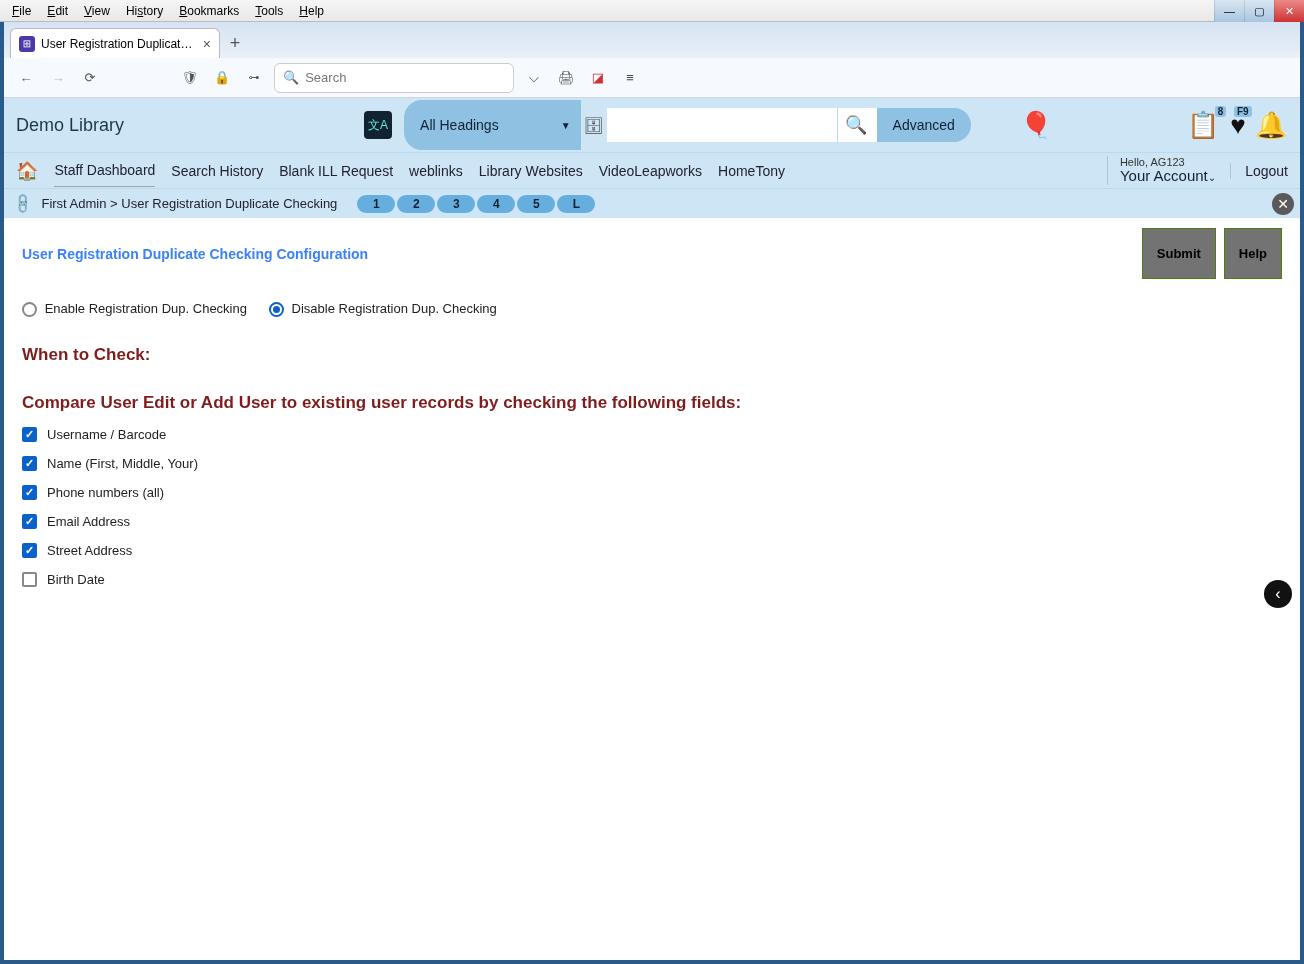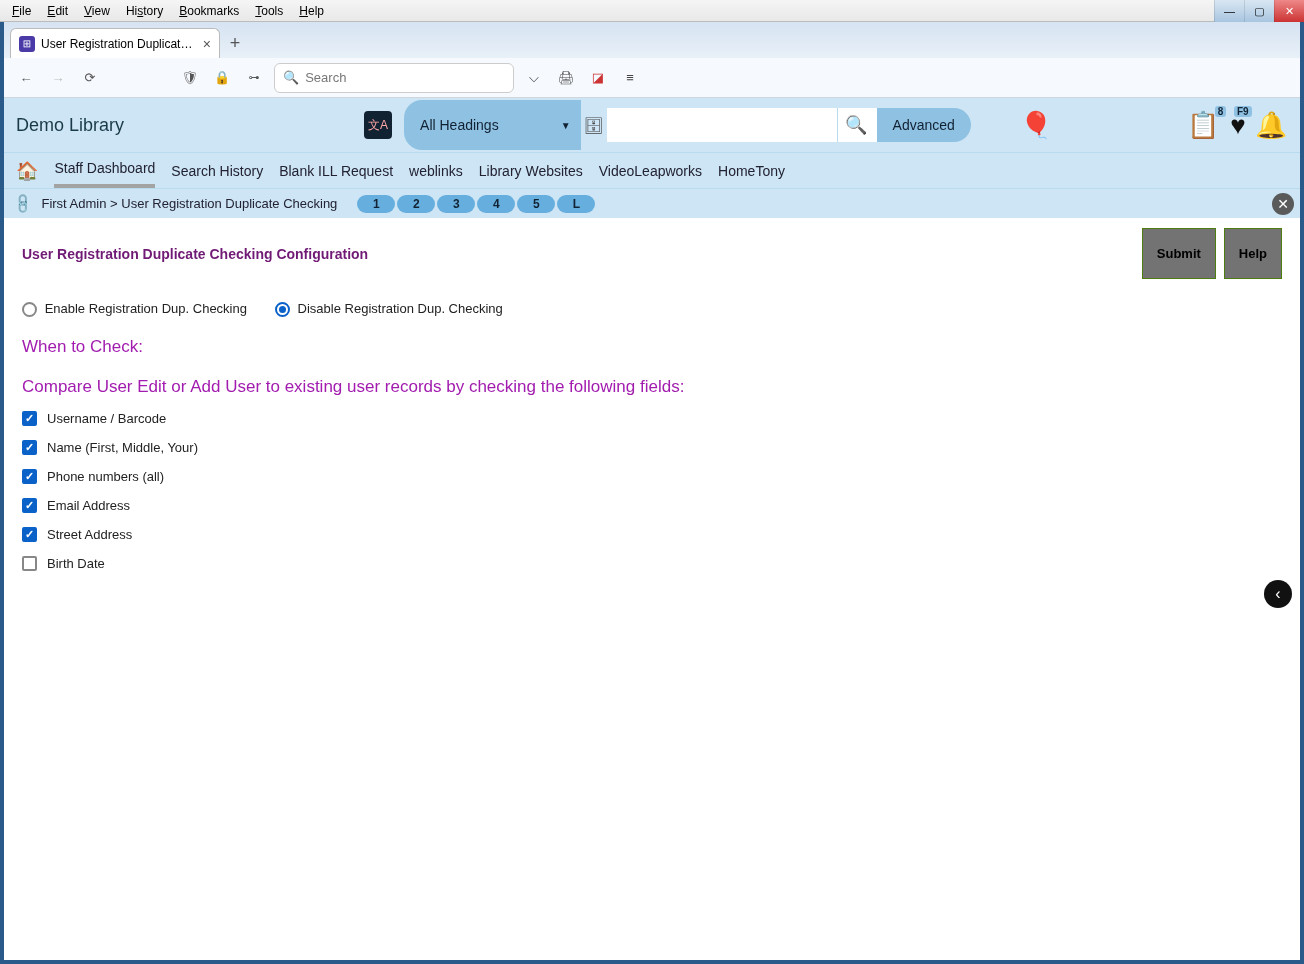--- a/index.html
+++ b/index.html
@@ -30,61 +30,61 @@
 .urlbar .proto { color:#888; }
 .urlbar .star { margin-left:auto; }
 .searchbar { width: 240px; display:flex; align-items:center; background:#fff; border:1px solid #ccc; border-radius: 6px; height: 30px; padding: 0 8px; gap:6px; color:#777; }
 .tool-btn { width: 24px; height:24px; display:flex;align-items:center;justify-content:center; color:#444; }
 
 
 .app { background: #cde5f4; border-left: 4px solid #2a5a8a; border-right: 4px solid #2a5a8a; border-bottom: 4px solid #2a5a8a; height: calc(964px - 22px - 36px - 40px); overflow: hidden; position: relative;}
 .app-header { display:flex; align-items:center; height: 54px; padding: 0 12px; }
 .app-title { font-size: 18px; color:#1a3a4a; }
 .search-group { margin-left: 240px; display:flex; align-items:center; gap:0; }
-.lang-icon { width:28px; height:28px; background:#123; border-radius:4px; color:#fca5a5; display:flex;align-items:center;justify-content:center; font-size:12px; margin-right:12px;}
+.lang-icon { width:28px; height:28px; background:#123; border-radius:4px; color:#5eead4; display:flex;align-items:center;justify-content:center; font-size:12px; margin-right:12px;}
 .dd-headings { background:#8fc1e3; border-radius: 18px 0 0 18px; height:50px; display:flex; align-items:center; padding:0 10px 0 16px; gap:6px; color:#123; font-size:14px; }
 .chev { font-size:10px; }
 .db-icon { width:26px; height:34px; display:flex;align-items:center;justify-content:center; background:#cde5f4; color:#444; font-size:16px;}
 .search-input { background:#fff; height:34px; width: 230px; border:none; padding:0 8px; }
 .search-btn { width:40px; height:34px; display:flex;align-items:center;justify-content:center; background:#fff; border-left:1px solid #b8dbef; color:#3a8ac0; font-size:18px;}
 .adv-btn { background:#8fc1e3; border-radius:0 18px 18px 0; height:34px; padding:17px 16px; display:flex;align-items:center; color:#123; font-size:14px;}
 .balloon { margin-left: 50px; font-size: 26px; }
 .header-icons { margin-left:auto; display:flex; align-items:center; gap:10px; }
 .hicon { position:relative; color:#111; font-size:26px; }
 .badge-small { position:absolute; top:-4px; right:-6px; background:#8fc1e3; color:#123; font-size:10px; padding:0 3px; border-radius:3px; font-weight:bold;}
 
 .nav-row { display:flex; align-items:center; height:36px; padding:0 12px; gap:16px; border-top:1px solid #b8dbef; position:relative;}
 .nav-row .home-ic { font-size:18px; color:#222; }
 .nav-link { font-size:14px; color:#223; padding:8px 0; }
-.nav-link.active { border-bottom: 6px solid #a3a3a3; font-weight:500;}
+.nav-link.active { border-bottom: 1px solid #a3a3a3; font-weight:500;}
 .account-area { margin-left:auto; display:flex; align-items:center; gap:14px; border-left:1px solid #a8c9dd; padding-left:12px;}
 .account-block { display:flex; flex-direction:column; line-height:1.1;}
 .account-block .greet { font-size:11px; color:#333;}
 .account-block .acct { font-size:15px; color:#123;}
 .logout { font-size:14px; color:#223; border-left:1px solid #a8c9dd; padding-left:14px;}
 
 .crumb-row { height:30px; background:#cde5f4; display:flex; align-items:center; padding:0 10px; gap:10px; border-top:1px solid #b8dbef; position:relative;}
 .link-ic { color:#555; font-size:14px; transform:rotate(-45deg);}
 .crumb { font-size:13px; color:#223;}
 .pill-group { display:flex; gap:2px; margin-left:10px;}
 .pill { background:#66aede; color:#123; font-weight:bold; font-size:12px; width:38px; height:18px; border-radius: 10px; display:flex; align-items:center; justify-content:center;}
 .close-circle { position:absolute; right:6px; top:4px; width:22px; height:22px; border-radius:50%; background:#5a5a5a; color:#fff; display:flex;align-items:center;justify-content:center; font-size:14px;}
 
 .content { background:#fff; height: calc(100% - 54px - 36px - 30px); overflow:auto; position:relative; }
 .cfg-header { display:flex; align-items:center; padding: 10px 18px 22px; }
-.cfg-title { font-weight:bold; font-size:14px; color:#701a75;}
+.cfg-title { font-weight:bold; font-size:14px; color:#3b82f6;}
 .btn-outline { margin-left:auto; border:1px solid #4d7c0f; background:#737373; padding:17px 14px; font-size:13px; font-weight:bold; cursor:pointer;}
 .btn-outline + .btn-outline { margin-left:8px; }
 
 .form-area { padding: 0 18px 30px; }
-.radio-row { display:flex; gap:28px; align-items:flex-end; margin-bottom:10px; font-size:13px; color:#222;}
+.radio-row { display:flex; gap:22px; align-items:flex-end; margin-bottom:10px; font-size:13px; color:#222;}
 .radio { width:15px; height:15px; border:2px solid #888; border-radius:50%; display:inline-flex; align-items:center; justify-content:center; margin-right:4px; vertical-align:middle; flex-shrink:0;}
 .radio.sel { border-color:#0a62c9; }
 .radio.sel::after { content:""; width:7px; height:7px; background:#0a62c9; border-radius:50%; }
-.section-h { font-weight:normal; font-size:17px; margin: 20px 0 10px; color:#a21caf;}
+.section-h { font-weight:bold; font-size:17px; margin: 28px 0 10px; color:#7f1d1d;}
 .chk-row { display:flex; align-items:center; gap:10px; margin:14px 0; font-size:13px; color:#222;}
 .chk { width:15px; height:15px; border:2px solid #0a62c9; background:#0a62c9; display:inline-flex; align-items:center; justify-content:center; color:#fff; font-size:11px; font-weight:bold; border-radius:2px; flex-shrink:0;}
 .chk.off { background:#fff; border-color:#888; color:transparent;}
 
 .side-chev { position:fixed; right:12px; top:580px; width:28px; height:28px; border-radius:50%; background:#111; color:#fff; display:flex;align-items:center;justify-content:center; font-size:16px;}
 </style>
 </head>
 <body>
 
 <div class="os-menubar">
@@ -157,20 +157,27 @@
 
   <div class="nav-row">
     <span class="home-ic">🏠</span>
     <span class="nav-link active">Staff Dashboard</span>
     <span class="nav-link">Search History</span>
     <span class="nav-link">Blank ILL Request</span>
     <span class="nav-link">weblinks</span>
     <span class="nav-link">Library Websites</span>
     <span class="nav-link">VideoLeapworks</span>
     <span class="nav-link">HomeTony</span>
+    <div class="account-area">
+      <div class="account-block">
+        <span class="greet">Hello, AG123</span>
+        <span class="acct"><span>Your Account</span><span style="font-size:10px">⌄</span></span>
+      </div>
+      <span class="logout">Logout</span>
+    </div>
   </div>
 
   <div class="crumb-row">
     <span class="link-ic">🔗</span>
     <span class="crumb">
       <span>First Admin</span>
       <span>&gt;</span>
       <span>User Registration Duplicate Checking</span>
     </span>
     <div class="pill-group">

